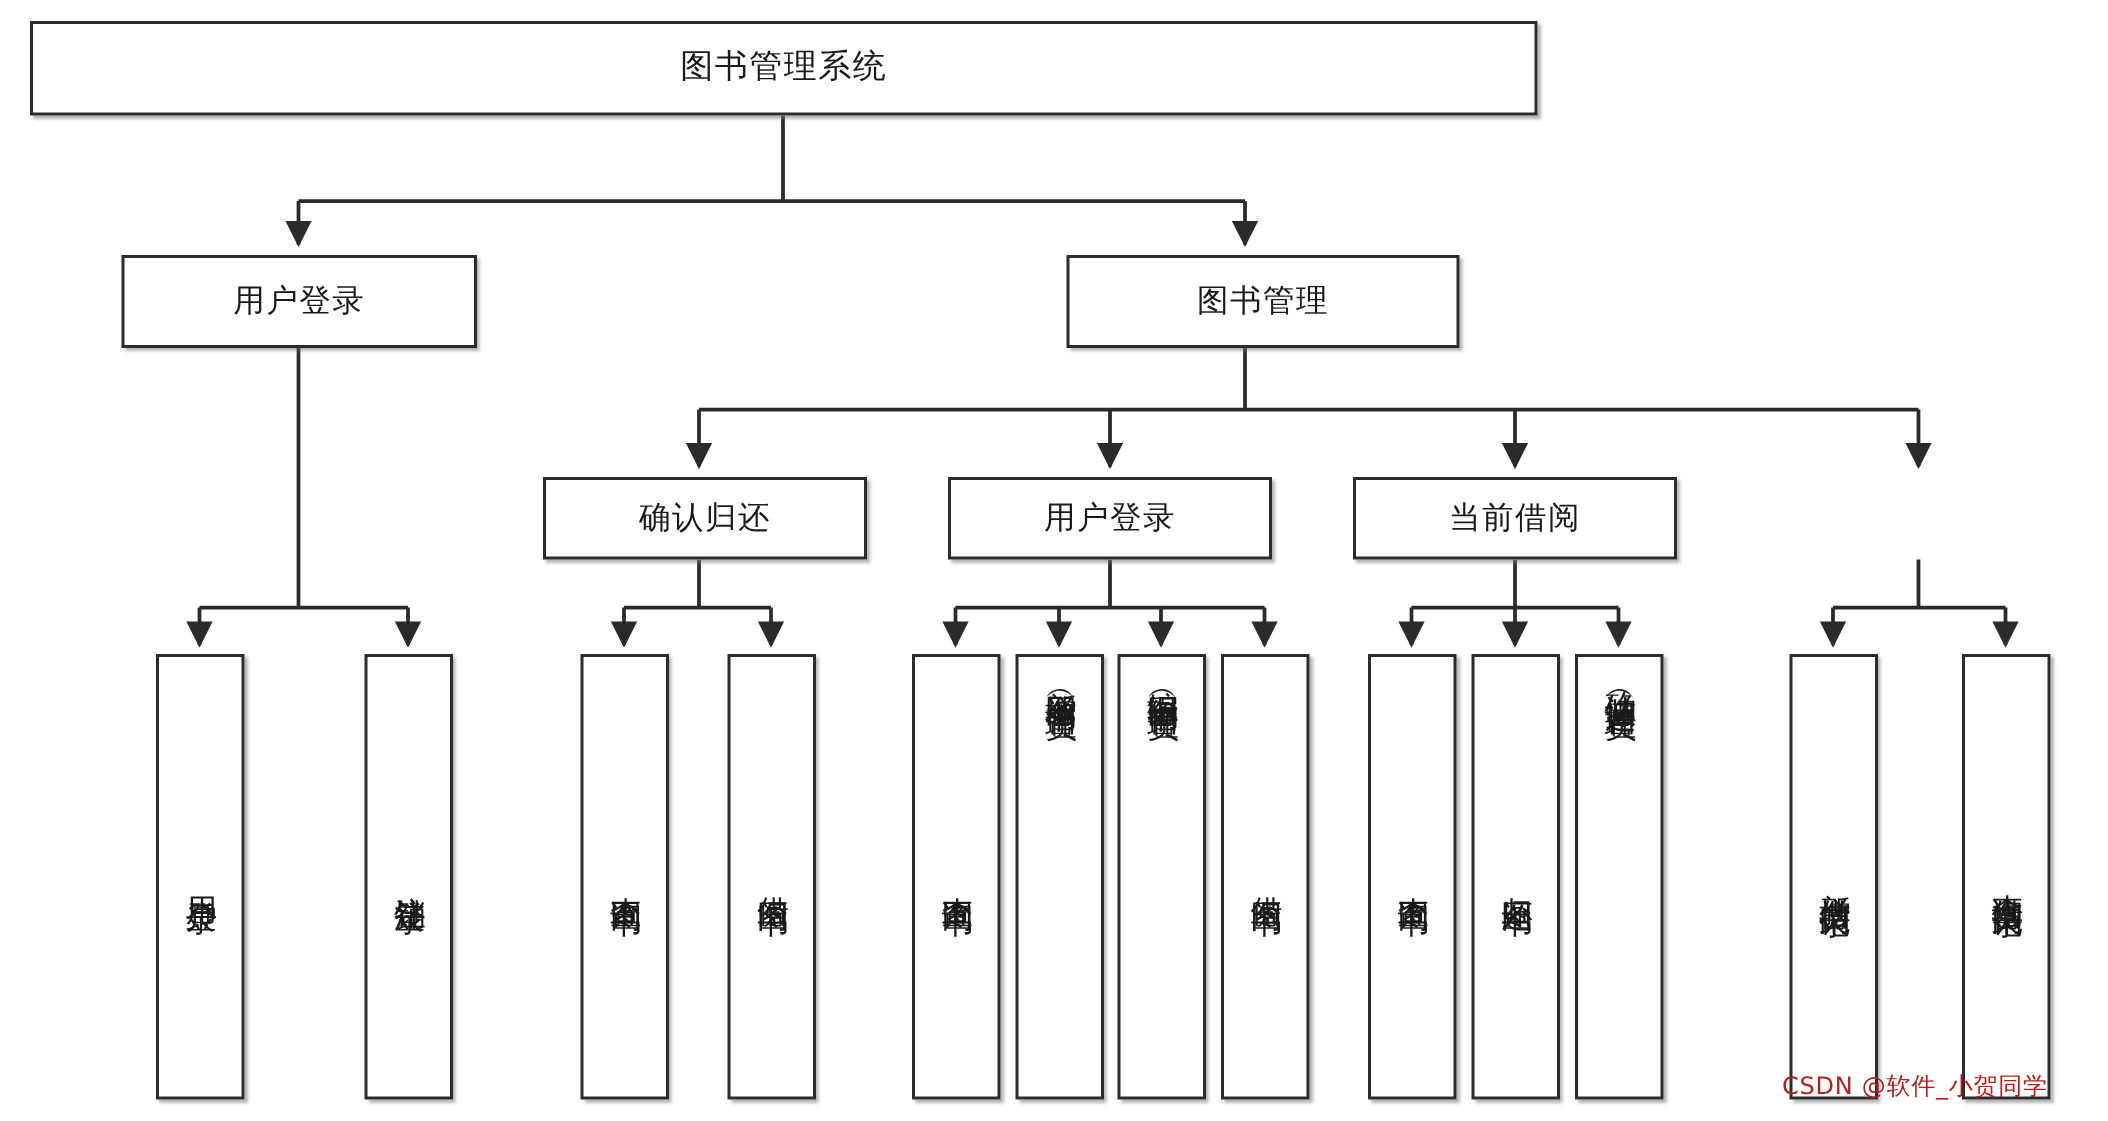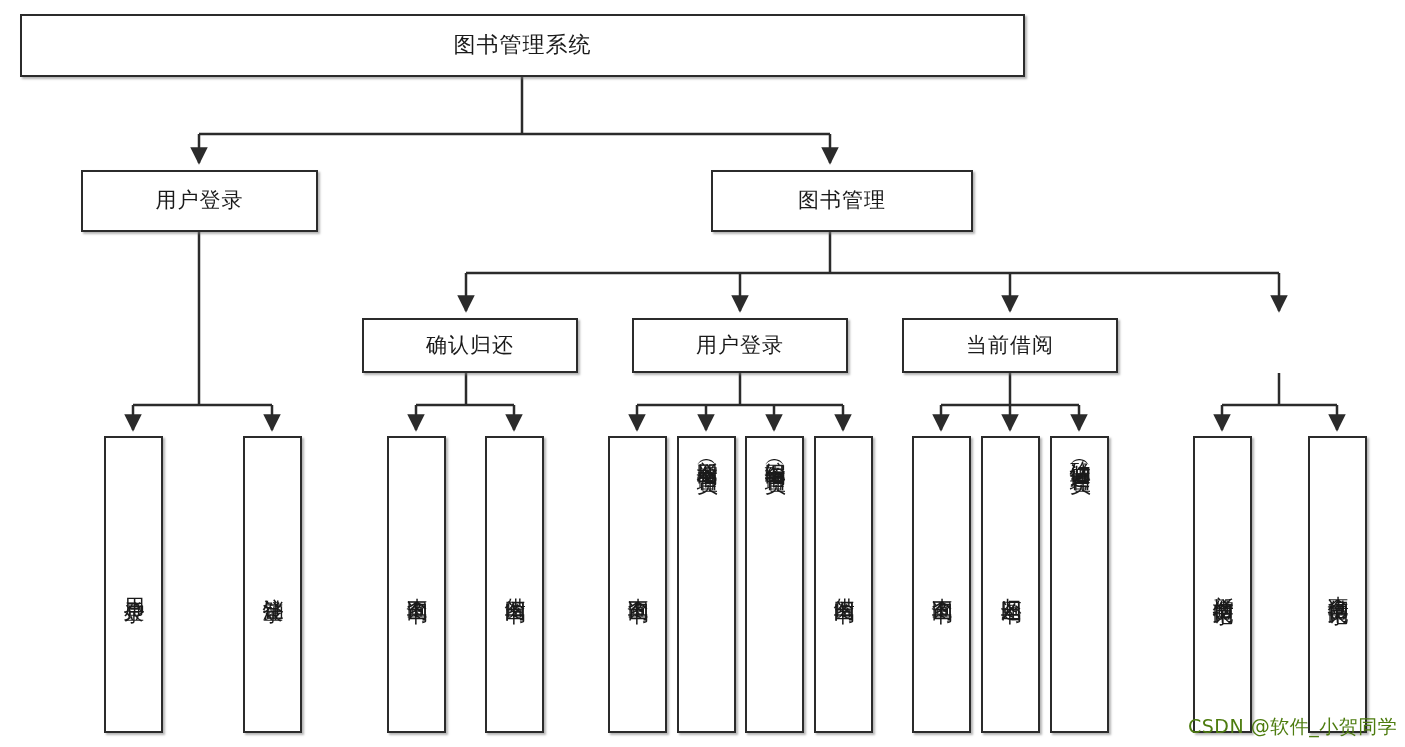--- a/index.html
+++ b/index.html
@@ -55,22 +55,22 @@
     left: 0;
     top: 0;
     width: 1405px;
     height: 747px;
     pointer-events: none;
   }
   .watermark {
     position: absolute;
     left: 1188px;
     top: 714px;
-    font-size: 19px;
-    color: #4d7c0f;
+    font-size: 16px;
+    color: #b91c1c;
     letter-spacing: 0.5px;
     white-space: nowrap;
     text-align: right;
   }
 </style>
 </head>
 <body>
 
 <div id="canvas">
 

